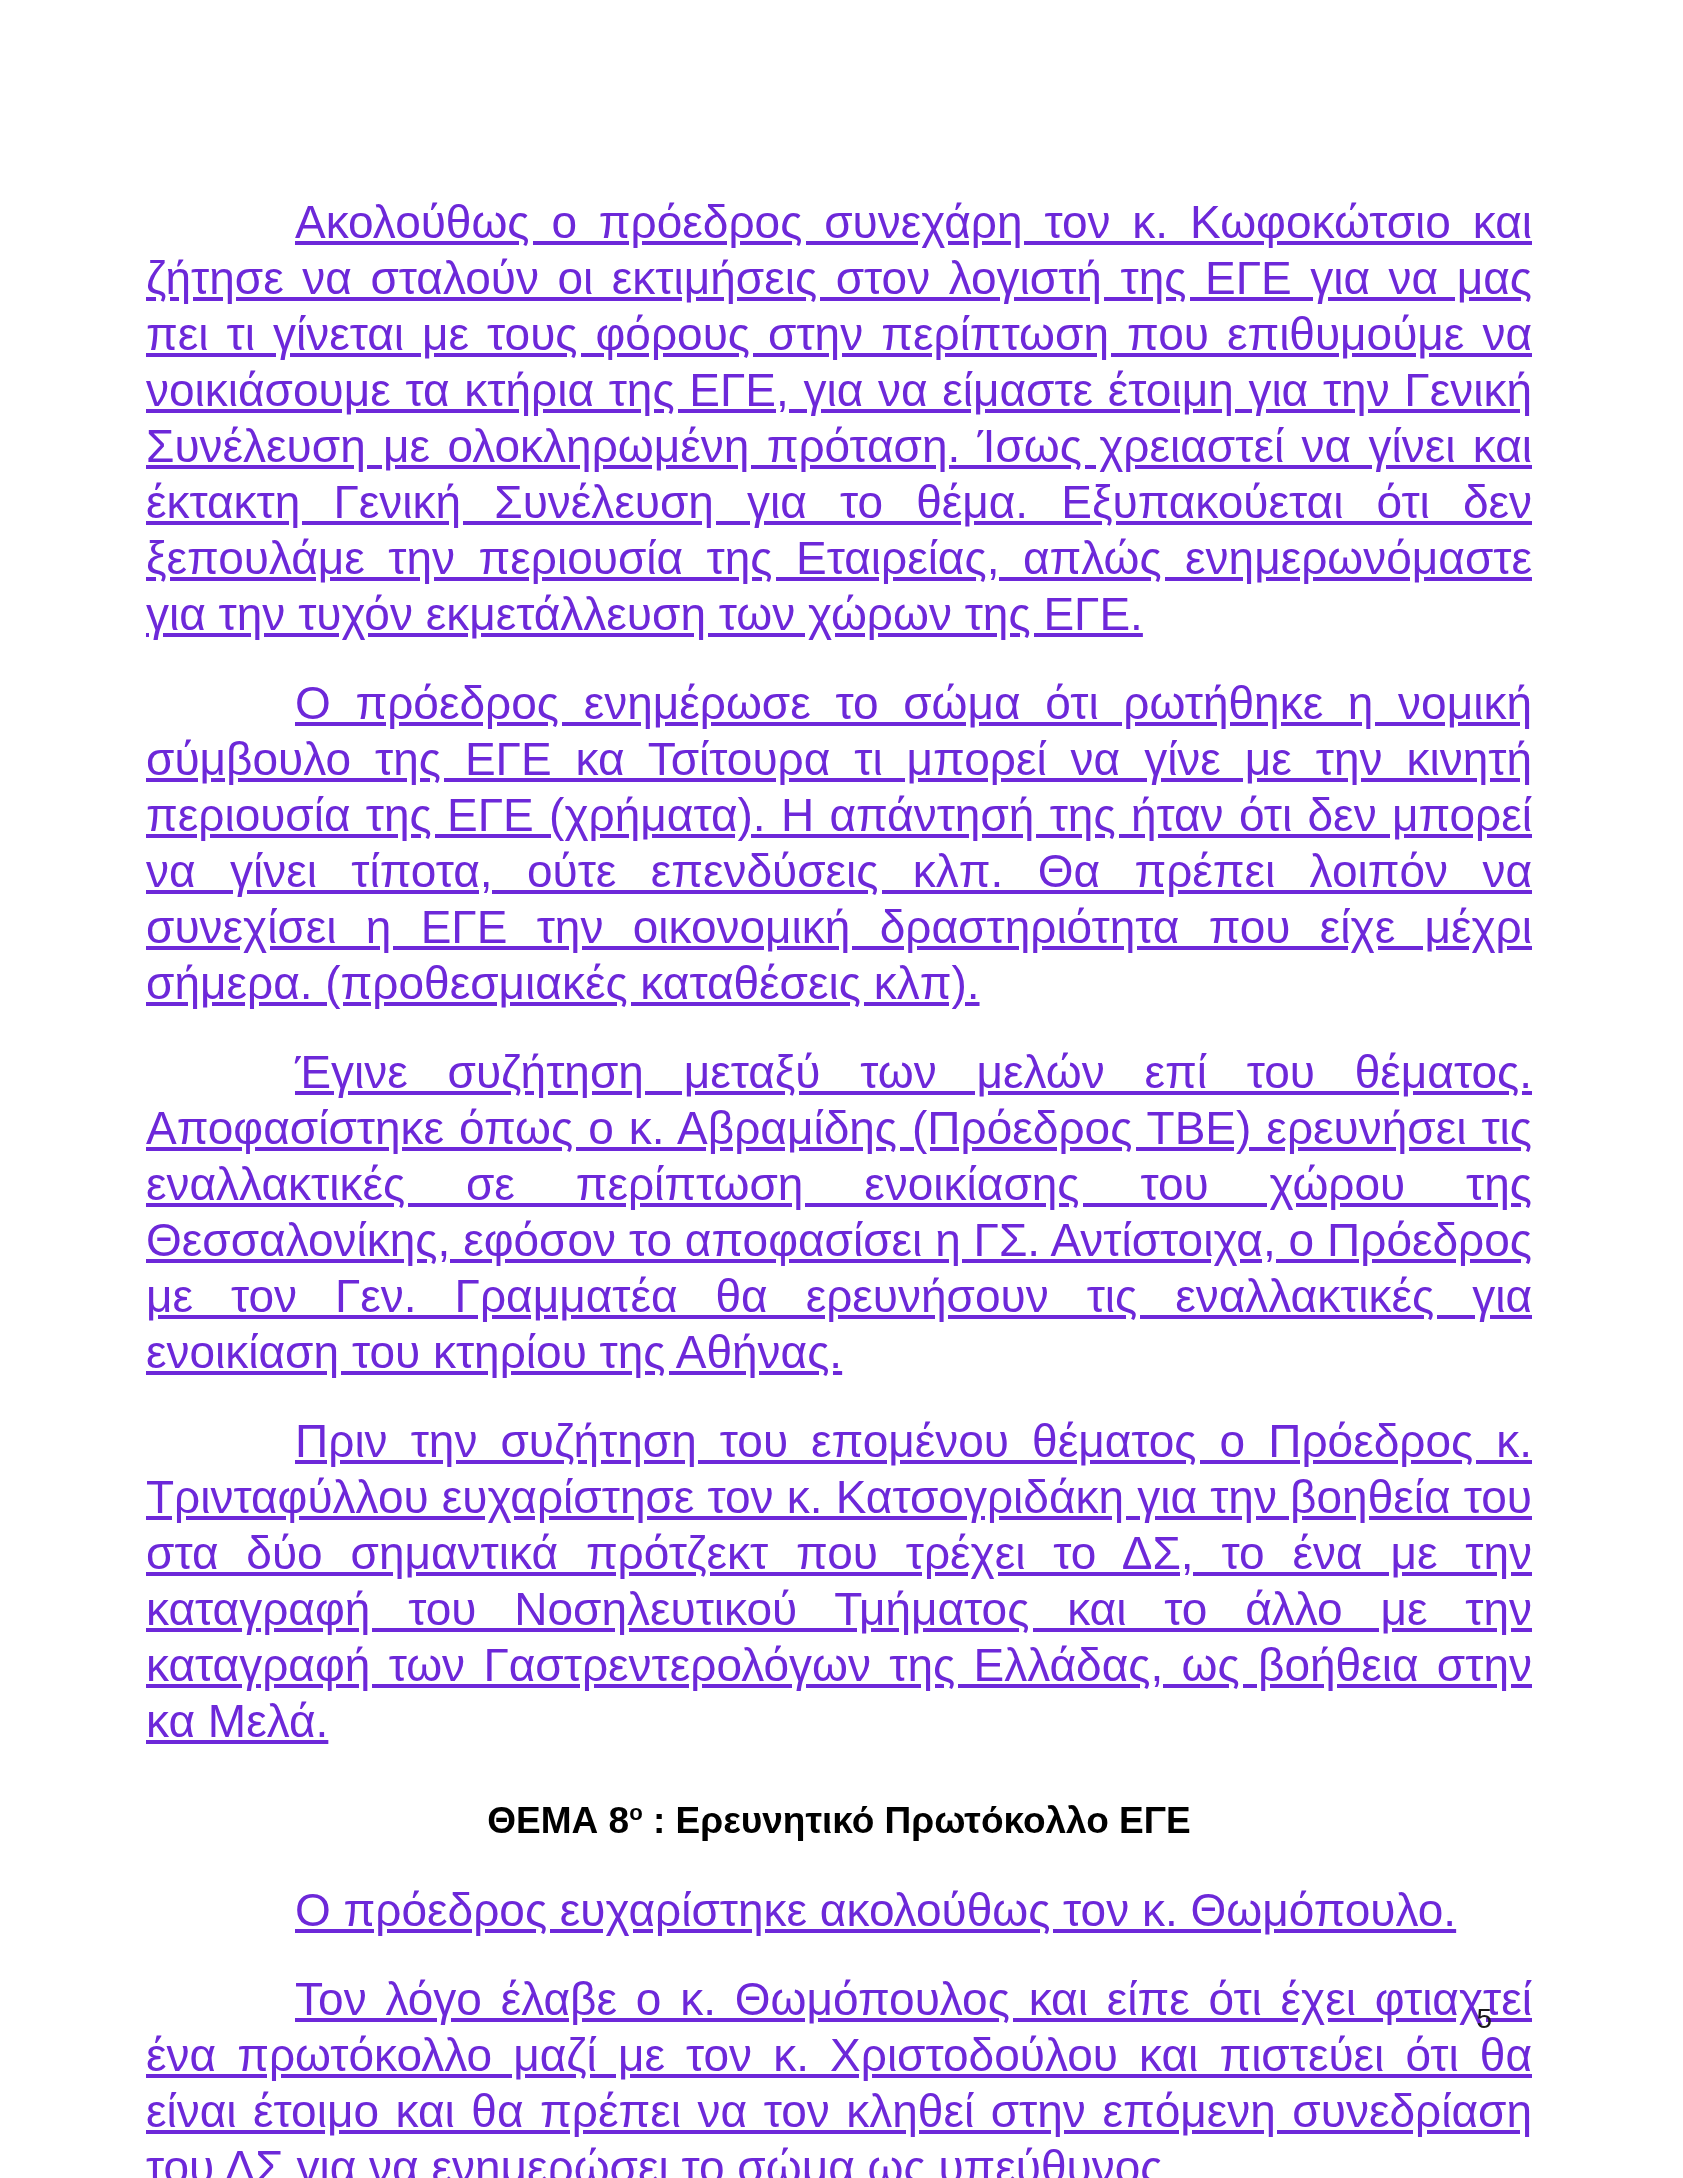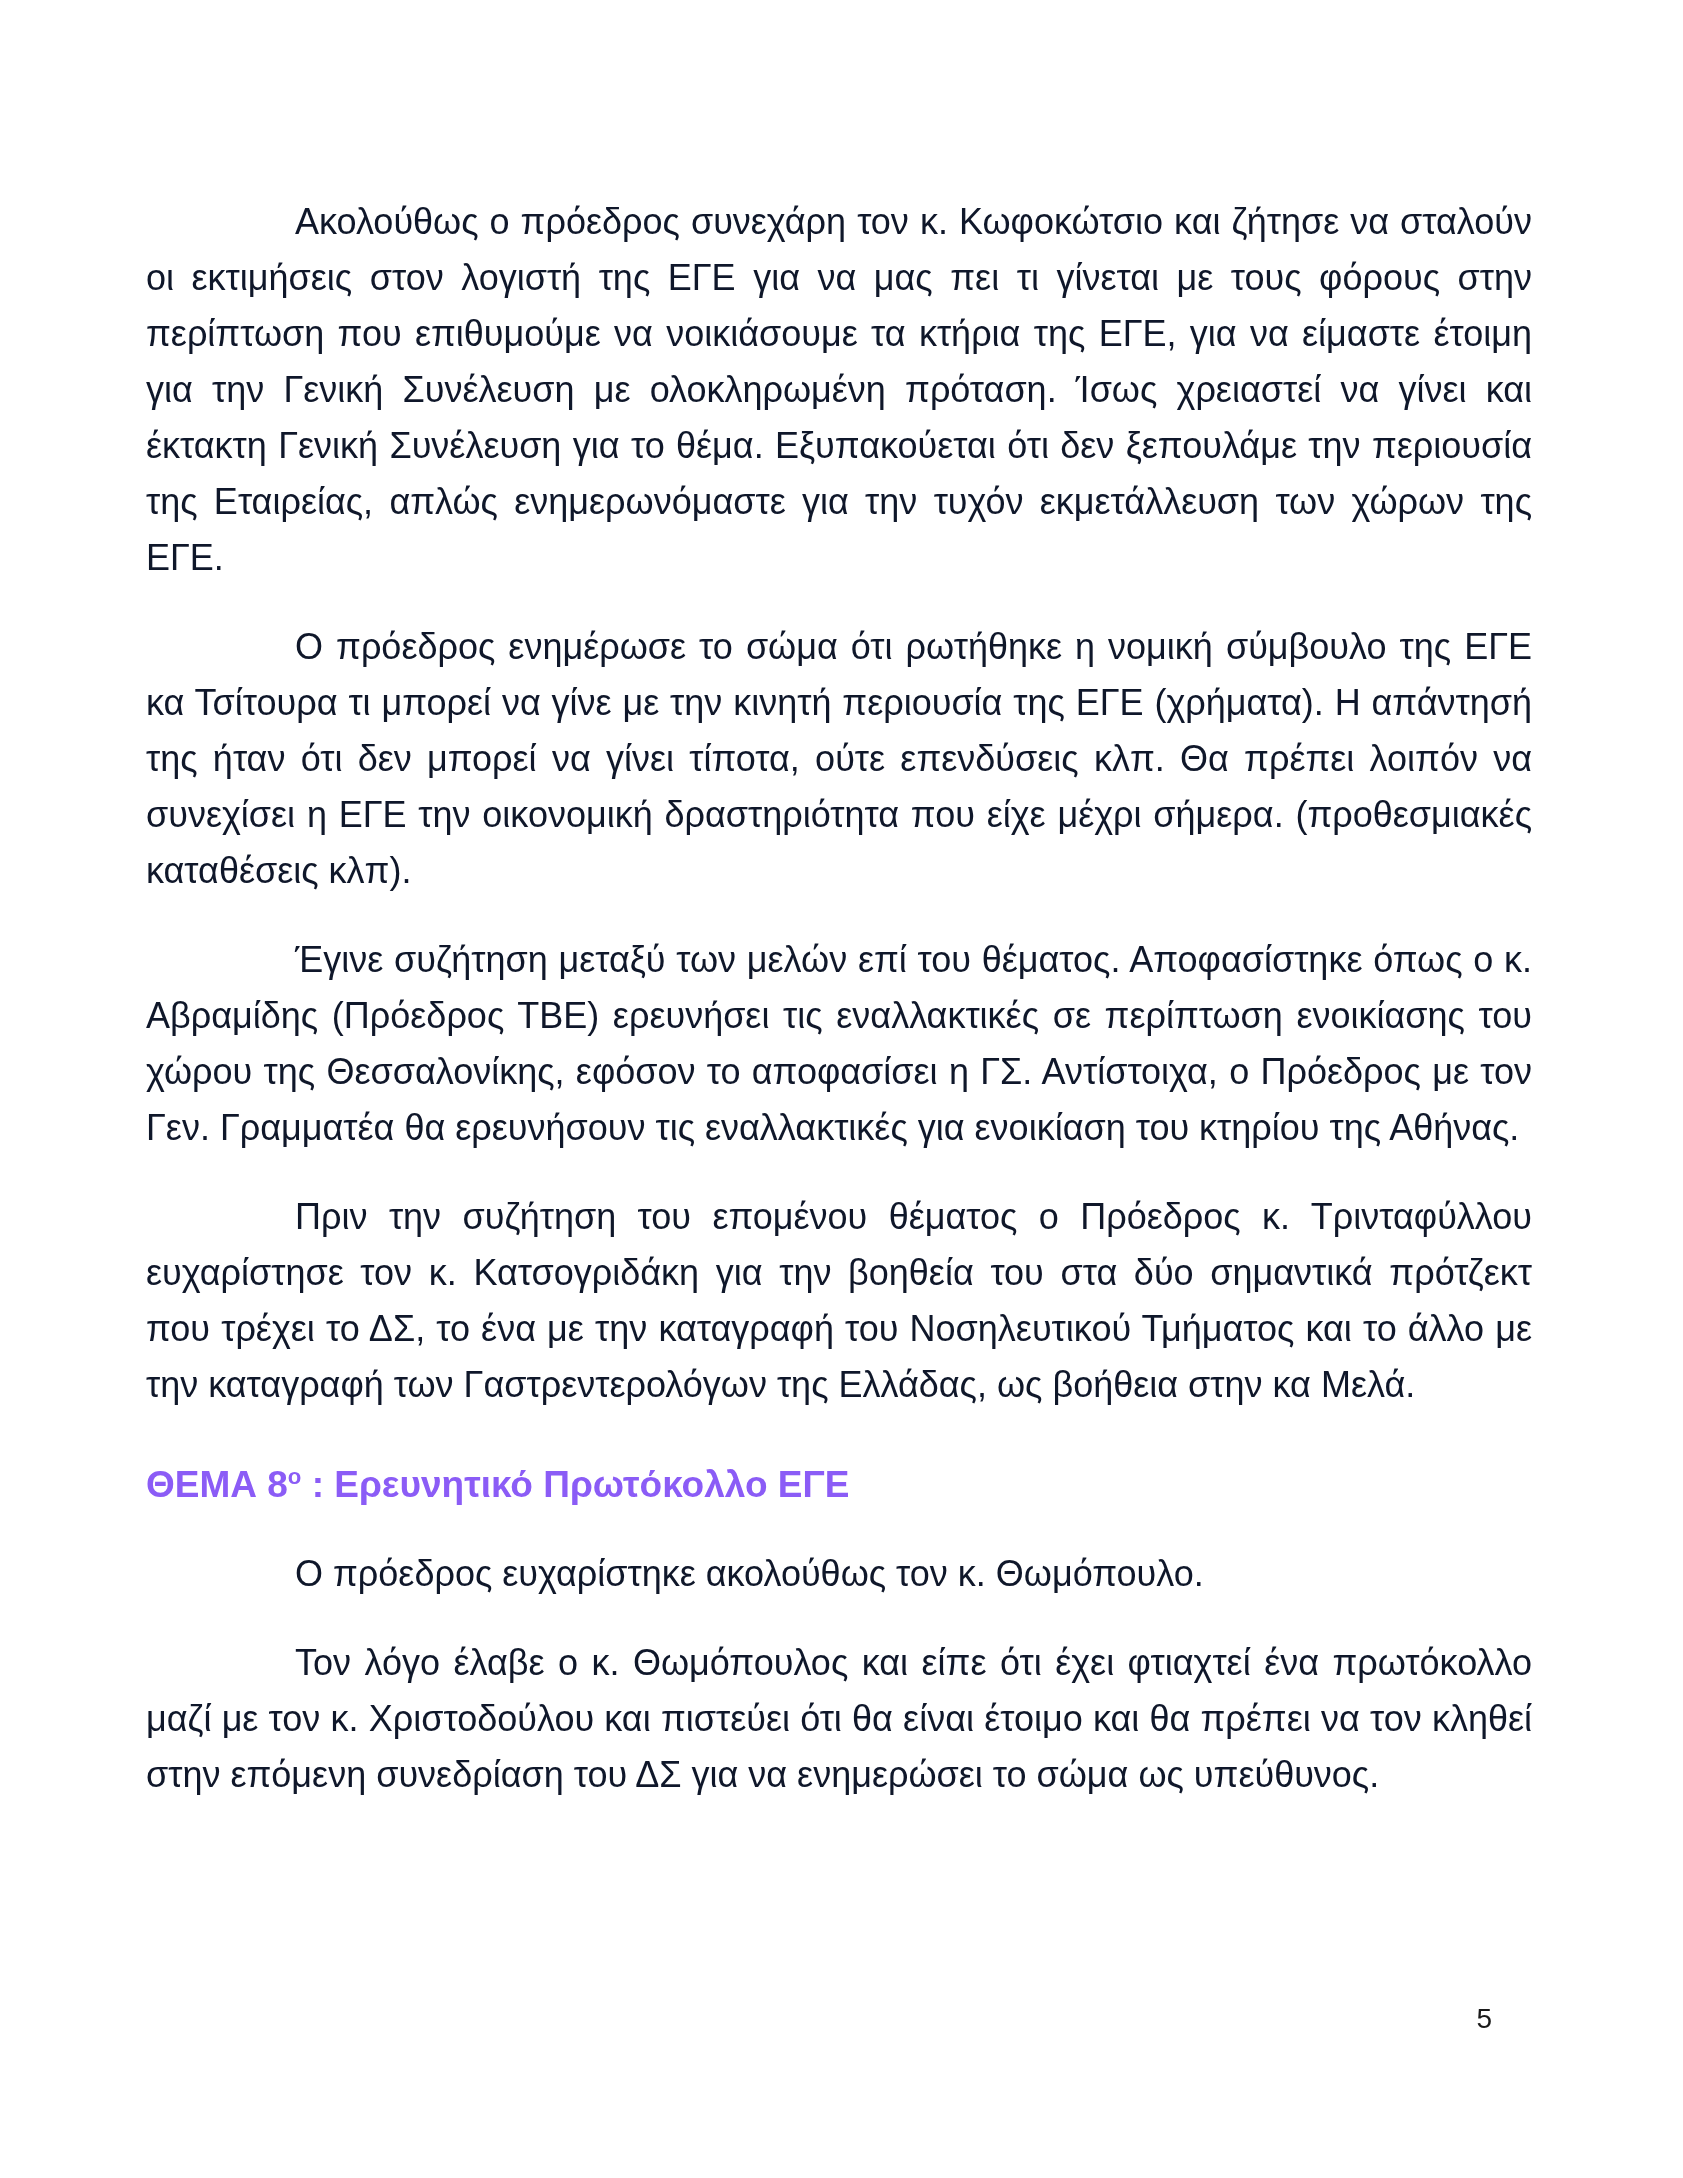--- a/index.html
+++ b/index.html
@@ -16,34 +16,35 @@
     font-family: "Liberation Sans", "DejaVu Sans", sans-serif;
     color: #1a1a1a;
   }
   .content {
     position: absolute;
     left: 146px;
     top: 194px;
     width: 1386px;
   }
   .content p.body-par {
-    font-size: 36px;
+    font-size: 46px;
     line-height: 56px;
     text-align: justify;
     text-indent: 149px;
     margin: 0 0 33px 0;
-    color: #0f172a;
+    color: #6d28d9;
+    text-decoration: underline;
   }
   .content h2.theme-heading {
     font-size: 37px;
     line-height: 56px;
     font-weight: bold;
-    text-align: left;
+    text-align: center;
     margin: 44px 0 33px 0;
-    color: #8b5cf6;
+    color: #000000;
   }
   .theme-heading sup {
     font-size: 60%;
     vertical-align: super;
     line-height: 0;
   }
   .page-number {
     position: absolute;
     right: 191px;
     top: 2002px;

